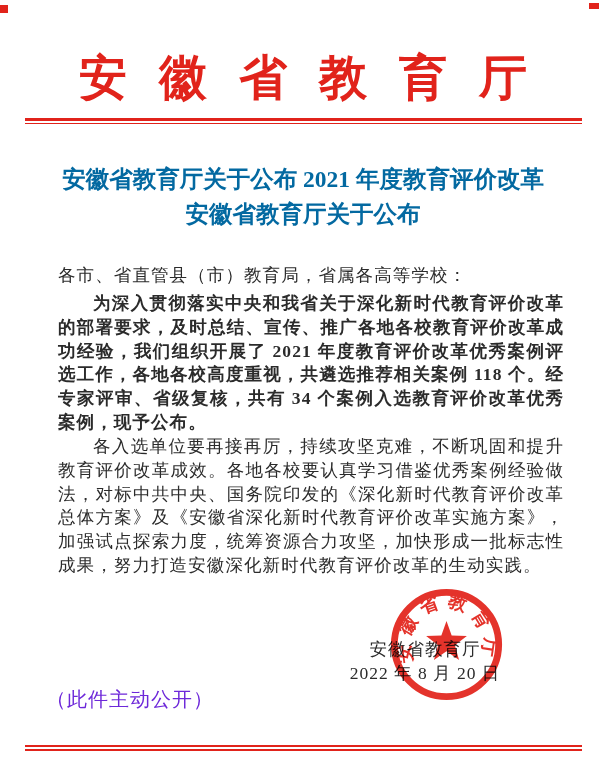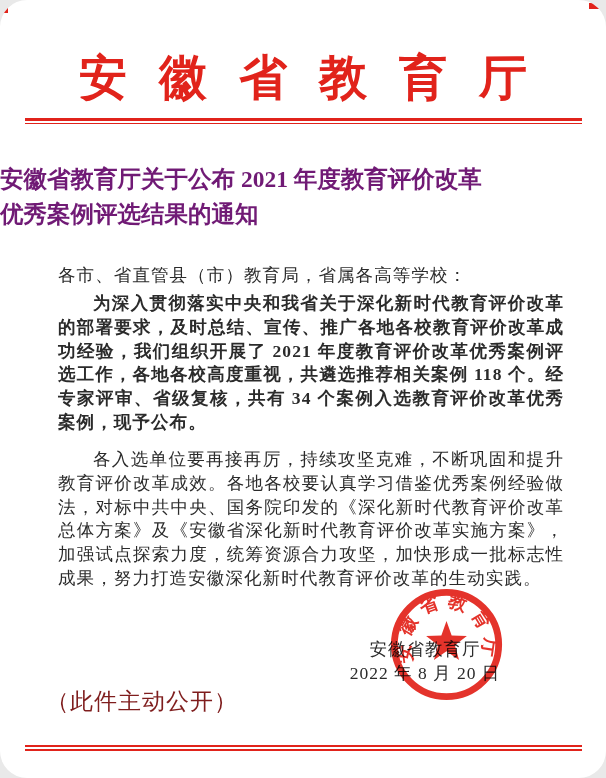--- a/index.html
+++ b/index.html
@@ -3,21 +3,20 @@
 <meta charset="utf-8">
 <style>
   html,body{margin:0;padding:0;background:#e9e9e9;}
   .page{
     position:relative;
     width:606px;height:778px;
     background:#ffffff;
     overflow:hidden;
     font-family:"Liberation Serif","DejaVu Serif",serif;
     color:#2b2b2b;
-    border-radius:27px;
   }
   
   .corner-mark{position:absolute;background:#e1231b;}
   .corner-mark.left{left:0;top:5px;width:8px;height:8px;}
   .corner-mark.right{left:589px;top:3px;width:10px;height:6px;}
 
   .masthead{
     position:absolute;left:0;top:52px;width:100%;
     text-align:center;
     font-size:48px;line-height:52px;font-weight:bold;
@@ -27,58 +26,58 @@
   }
   .double-rule{
     position:absolute;left:25px;width:557px;height:2px;
     border-top:3px solid #e1231b;border-bottom:1.5px solid #e1231b;
   }
   .double-rule.top{top:118px;}
   .double-rule.bottom{top:745px;height:2px;border-top:2px solid #e1231b;border-bottom:2px solid #e1231b;}
 
   .doc-title{
     position:absolute;left:0;top:162px;width:100%;margin:0;
-    text-align:left;
-    font-size:23.5px;line-height:35px;font-weight:bold;color:#701a75;
+    text-align:center;
+    font-size:23.5px;line-height:35px;font-weight:bold;color:#0369a1;
   }
 
   .textcol{position:absolute;left:46px;width:506px;margin:12px;
     font-size:17.5px;line-height:23.8px;letter-spacing:1.1px;color:#2b2b2b;}
   .salutation{top:252px;}
   .para{text-align:justify;text-indent:2em;}
   .para.p1{top:280px;font-weight:bold;}
-  .para.p2{top:436px;}
+  .para.p2{top:423px;}
   .attachment{top:588px;text-indent:2em;white-space:nowrap;}
 
   .sig-block{
     position:absolute;left:340px;top:638px;width:170px;
     text-align:center;font-size:17.5px;line-height:23.5px;letter-spacing:1px;
     color:#2b2b2b;
   }
   .public-note{position:absolute;left:46px;top:686px;margin:0;
-    font-size:23px;letter-spacing:1px;color:#7f1d1d;}
+    font-size:20px;letter-spacing:1px;color:#6d28d9;}
 
   .seal{
     position:absolute;left:388px;top:586px;width:117px;height:117px;
     mix-blend-mode:multiply;opacity:.93;
   }
 </style>
 </head>
 <body>
 
 <div class="page">
 
   <div class="corner-mark left"></div>
   <div class="corner-mark right"></div>
 
   <div class="masthead">安徽省教育厅</div>
 
   <div class="double-rule top"></div>
 
-  <h1 class="doc-title"><span>安徽省教育厅关于公布 2021 年度教育评价改革</span><br><span>优秀案例评选结果的通知</span></h1>
+  <h1 class="doc-title"><span>安徽省教育厅关于公布 2021 年度教育评价改革</span><br><span>安徽省教育厅关于公布</span></h1>
 
   <p class="textcol salutation">各市、省直管县（市）教育局，省属各高等学校：</p>
 
   <p class="textcol para p1">为深入贯彻落实中央和我省关于深化新时代教育评价改革的部署要求，及时总结、宣传、推广各地各校教育评价改革成功经验，我们组织开展了 2021 年度教育评价改革优秀案例评选工作，各地各校高度重视，共遴选推荐相关案例 118 个。经专家评审、省级复核，共有 34 个案例入选教育评价改革优秀案例，现予公布。</p>
 
   <p class="textcol para p2">各入选单位要再接再厉，持续攻坚克难，不断巩固和提升教育评价改革成效。各地各校要认真学习借鉴优秀案例经验做法，对标中共中央、国务院印发的《深化新时代教育评价改革总体方案》及《安徽省深化新时代教育评价改革实施方案》，加强试点探索力度，统筹资源合力攻坚，加快形成一批标志性成果，努力打造安徽深化新时代教育评价改革的生动实践。</p>
 
 
   <div class="sig-block">
     <div>安徽省教育厅</div>

